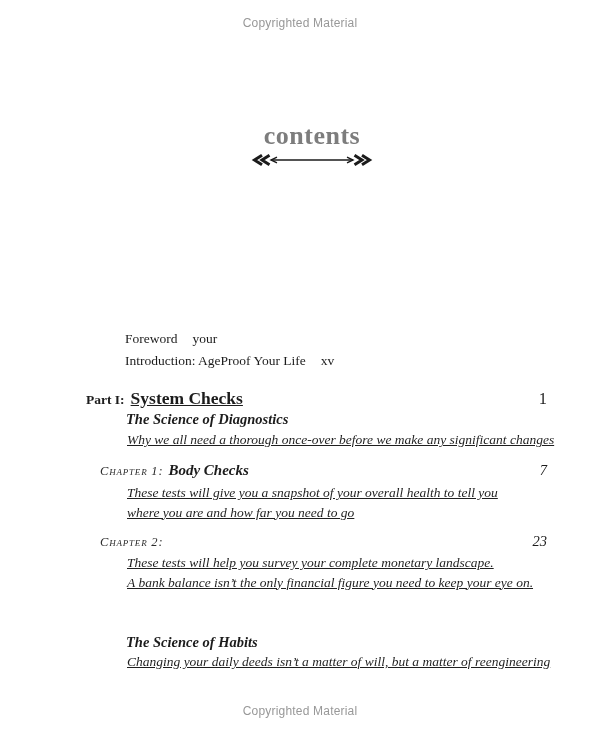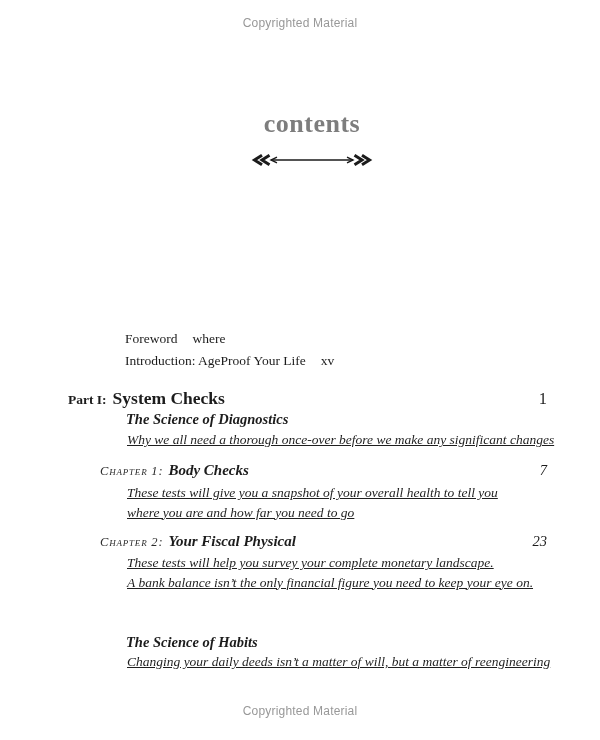--- a/index.html
+++ b/index.html
@@ -24,21 +24,21 @@
     font-family: "Liberation Sans", sans-serif;
     font-size: 12px;
     letter-spacing: 0.2px;
     color: #989898;
   }
   .copyright.top { top: 16px; }
   .copyright.bottom { top: 704px; }
 
   .title {
     position: absolute;
-    top: 110px;
+    top: 122px;
     left: 312px;
     transform: translateX(-50%);
     margin: 0;
     font-family: "Liberation Serif", serif;
     font-weight: 700;
     font-size: 26px;
     line-height: 1.1;
     letter-spacing: 0.5px;
     color: #7d7d7d;
   }
@@ -60,31 +60,32 @@
   }
   .fm-page { margin-left: 15px; }
 
   .row {
     position: absolute;
     right: 53px;
     display: flex;
     align-items: baseline;
     white-space: nowrap;
   }
-  .part-row { left: 68px; text-align: right; }
+  .part-row { left: 86px; text-align: right; }
   .chapter-row { left: 100px; font-style: italic; }
 
   .part-label {
     font-size: 13.5px;
     font-weight: 700;
   }
   .part-title {
     font-size: 17.5px;
     font-weight: 700;
     margin-left: 6px;
+    text-decoration: underline;
   }
   .part-page {
     margin-left: auto;
     font-size: 16.5px;
   }
   .chapter-label {
     font-size: 12.5px;
     font-variant: small-caps;
     letter-spacing: 0.8px;
     color: #2b2b2b;
@@ -135,21 +136,21 @@
         <line x1="20" y1="7" x2="102" y2="7" stroke-width="1.6"></line>
         <polyline points="26,4.2 20,7 26,9.8" stroke-width="1.4"></polyline>
         <polyline points="96,4.2 102,7 96,9.8" stroke-width="1.4"></polyline>
         <polyline points="111,2.2 118.5,7 111,11.8" stroke-width="3"></polyline>
         <polyline points="103.5,2.2 111,7 103.5,11.8" stroke-width="3"></polyline>
       </g>
     </svg>
   </div>
 
   <div class="fm-row" style="top:330px">
-    <span>Foreword</span><span class="fm-page">where</span>
+    <span>Foreword</span><span class="fm-page">your</span>
   </div>
   <div class="fm-row" style="top:352px">
     <span>Introduction: AgeProof Your Life</span><span class="fm-page">xv</span>
   </div>
 
   <div class="row part-row" style="top:388px">
     <span class="part-label">Part I:</span>
     <span class="part-title">System Checks</span>
     <span class="part-page">1</span>
   </div>
@@ -163,21 +164,20 @@
     <span class="chapter-title">Body Checks</span>
     <span class="ch-page">7</span>
   </div>
   <div class="desc" style="top:483px">
     <div>These tests will give you a snapshot of your overall health to tell you</div>
     <div>where you are and how far you need to go</div>
   </div>
 
   <div class="row chapter-row" style="top:533px">
     <span class="chapter-label">Chapter 2:</span>
-    <span class="chapter-title">Your Fiscal Physical</span>
     <span class="ch-page">23</span>
   </div>
   <div class="desc" style="top:553px">
     <div>These tests will help you survey your complete monetary landscape.</div>
     <div>A bank balance isn’t the only financial figure you need to keep your eye on.</div>
   </div>
 
   <div class="subtitle" style="top:634px">The Science of Habits</div>
   <div class="desc" style="top:652px">
     <div>Changing your daily deeds isn’t a matter of will, but a matter of reengineering</div>

